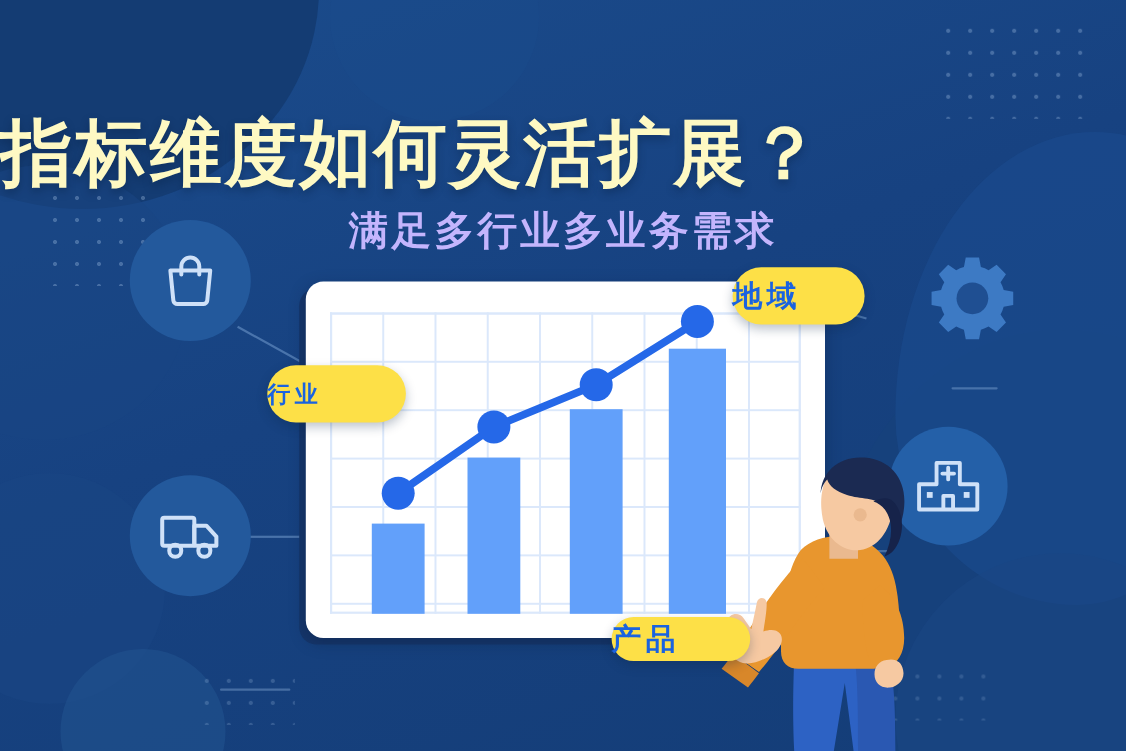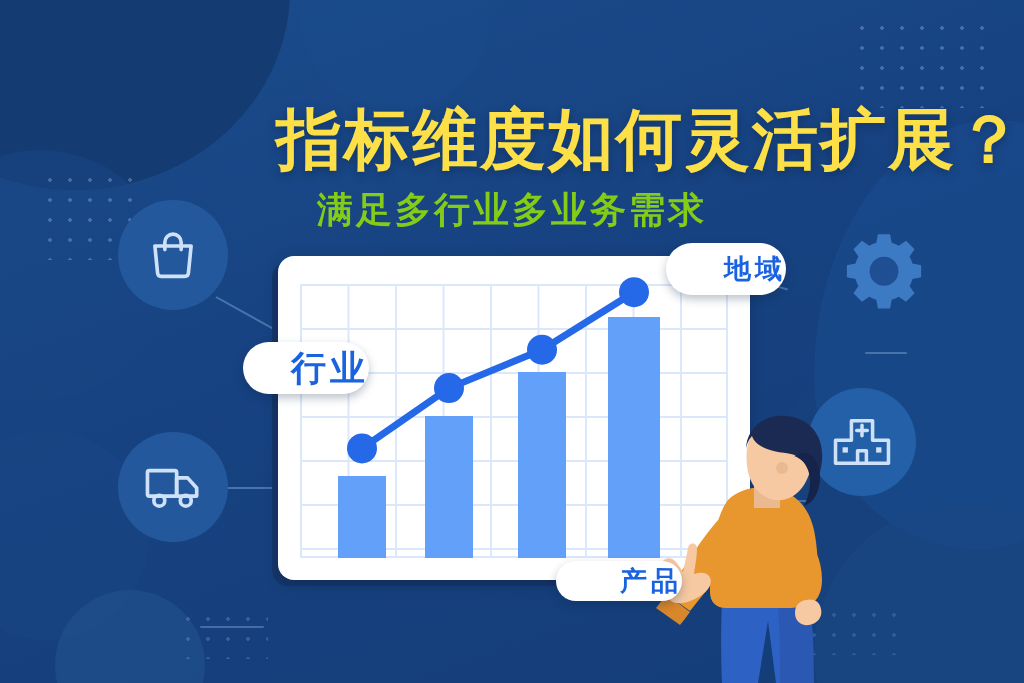--- a/index.html
+++ b/index.html
@@ -60,32 +60,32 @@
       linear-gradient(to bottom, #dbe8fb 2px, transparent 2px);
     background-size:47.5px 44px;}
   .grid-frame{position:absolute;inset:0;border:2px solid #dbe8fb;}
 
   .bars{position:absolute;left:0;right:0;bottom:0;top:0;}
   .bar{position:absolute;bottom:0;background:#62a0fa;}
 
   svg.lineplot{position:absolute;inset:0;overflow:visible;}
 
   
-  .pill{position:absolute;background:#ffffff;border-radius:32px;display:flex;align-items:center;justify-content:flex-end;
+  .pill{position:absolute;background:#fde047;border-radius:32px;display:flex;align-items:center;justify-content:flex-start;
         color:#1a63e0;font-weight:700;letter-spacing:4px;
         box-shadow:0 4px 10px rgba(10,35,70,.28);}
-  .pill-industry{left:243px;top:342px;width:126px;height:52px;font-size:35px;}
+  .pill-industry{left:243px;top:332px;width:126px;height:52px;font-size:21px;}
   .pill-region{left:666px;top:243px;width:120px;height:52px;font-size:27px;}
   .pill-product{left:556px;top:561px;width:126px;height:40px;font-size:27px;}
 
   
-  .title{position:absolute;left:0;right:0;top:62px;text-align:right;color:#fde047;
+  .title{position:absolute;left:0;right:0;top:62px;text-align:left;color:#fef9c3;
          font-size:66px;font-weight:700;letter-spacing:2px;line-height:1;
          text-shadow:0 3px 8px rgba(6,25,55,.35);}
-  .subtitle{position:absolute;left:0;right:0;top:162px;text-align:center;color:#84cc16;
+  .subtitle{position:absolute;left:0;right:0;top:162px;text-align:center;color:#c4b5fd;
             font-size:36px;font-weight:700;letter-spacing:3px;line-height:1;}
 
   
   .person{position:absolute;left:630px;top:404px;width:230px;height:279px;}
   .person svg{display:block;overflow:visible;}
 </style>
 </head>
 <body>
 
 <div class="stage">

